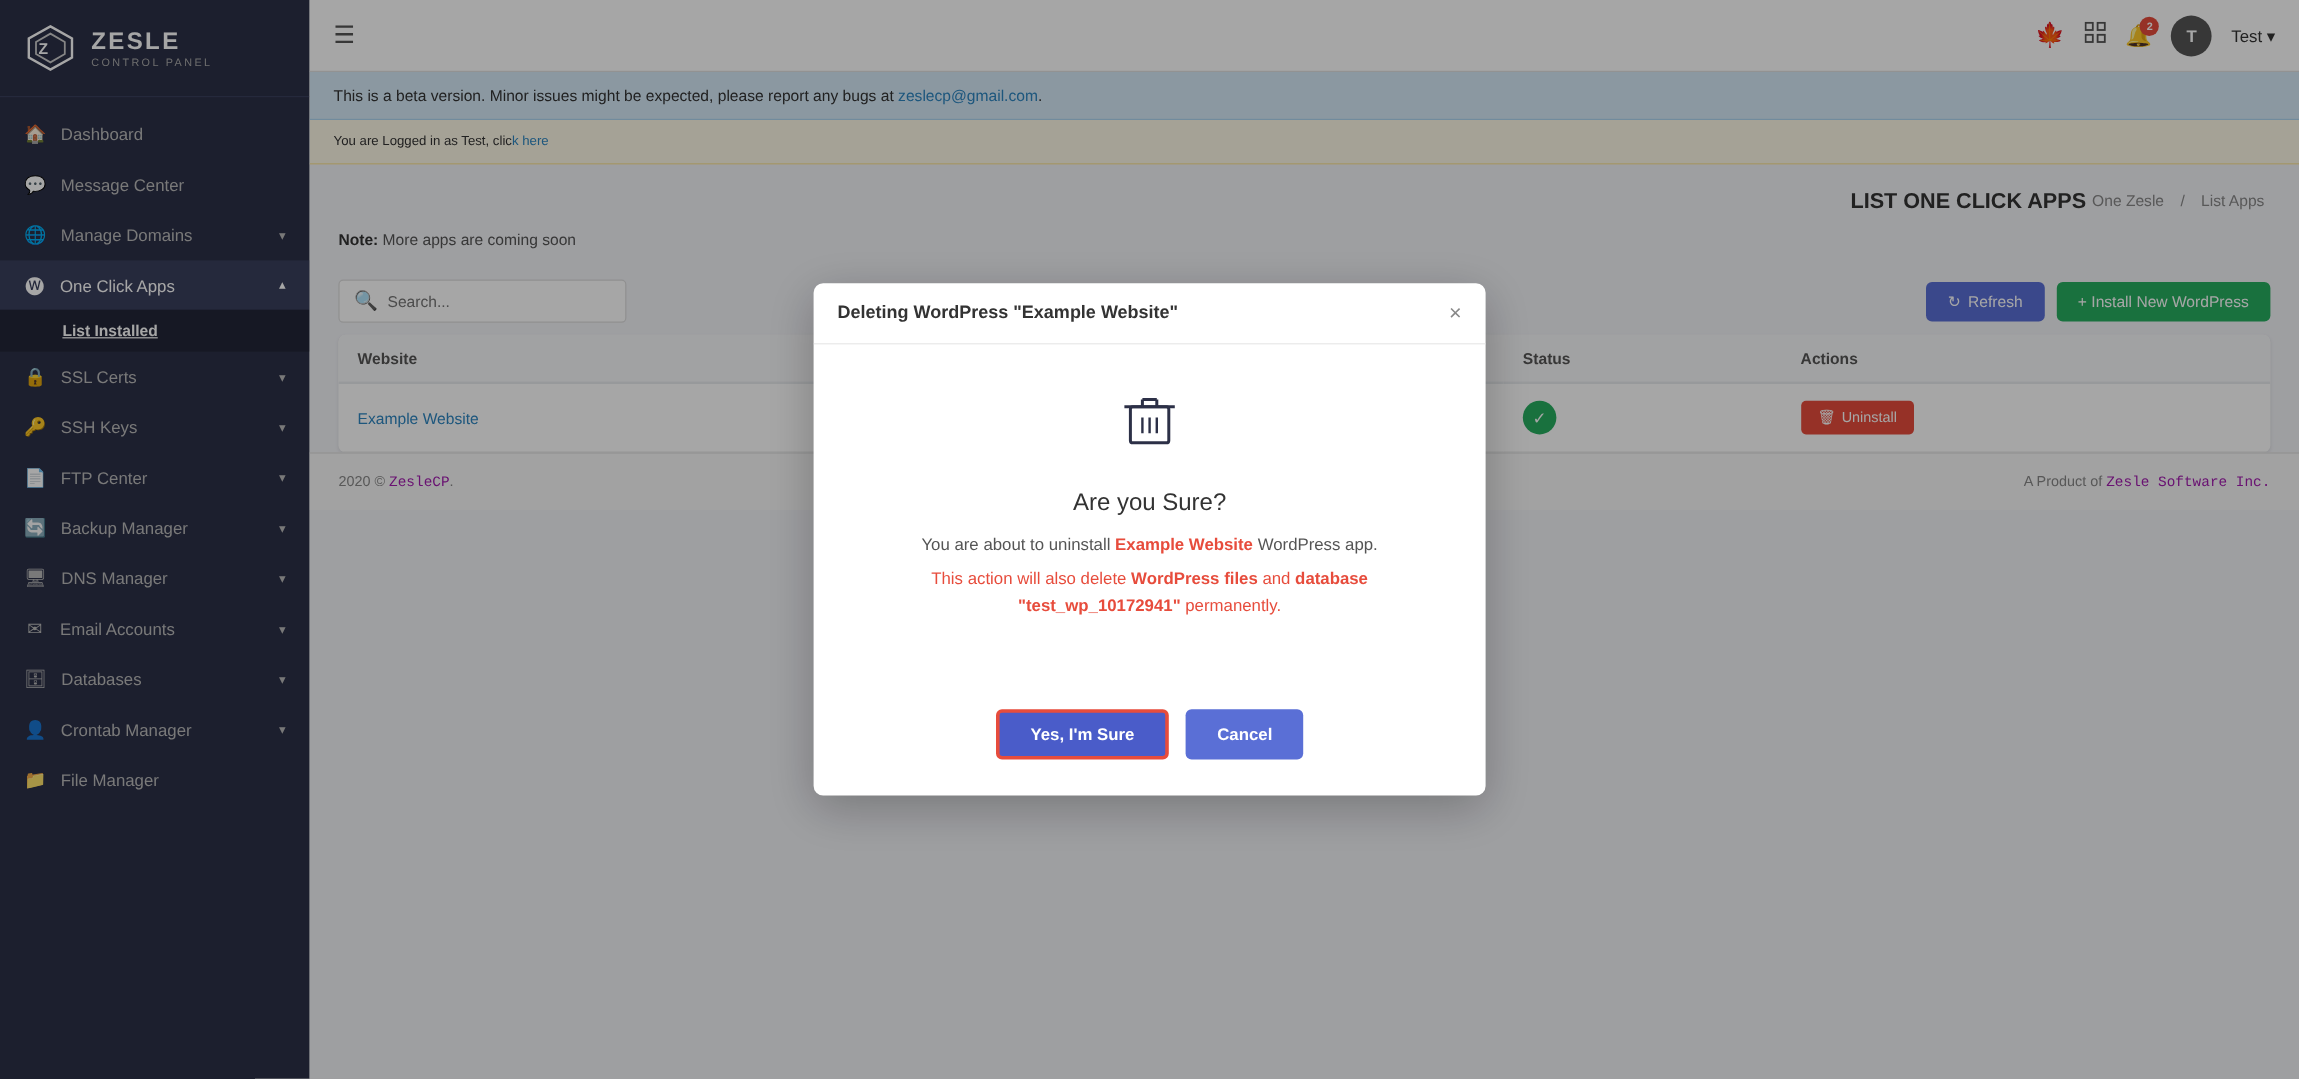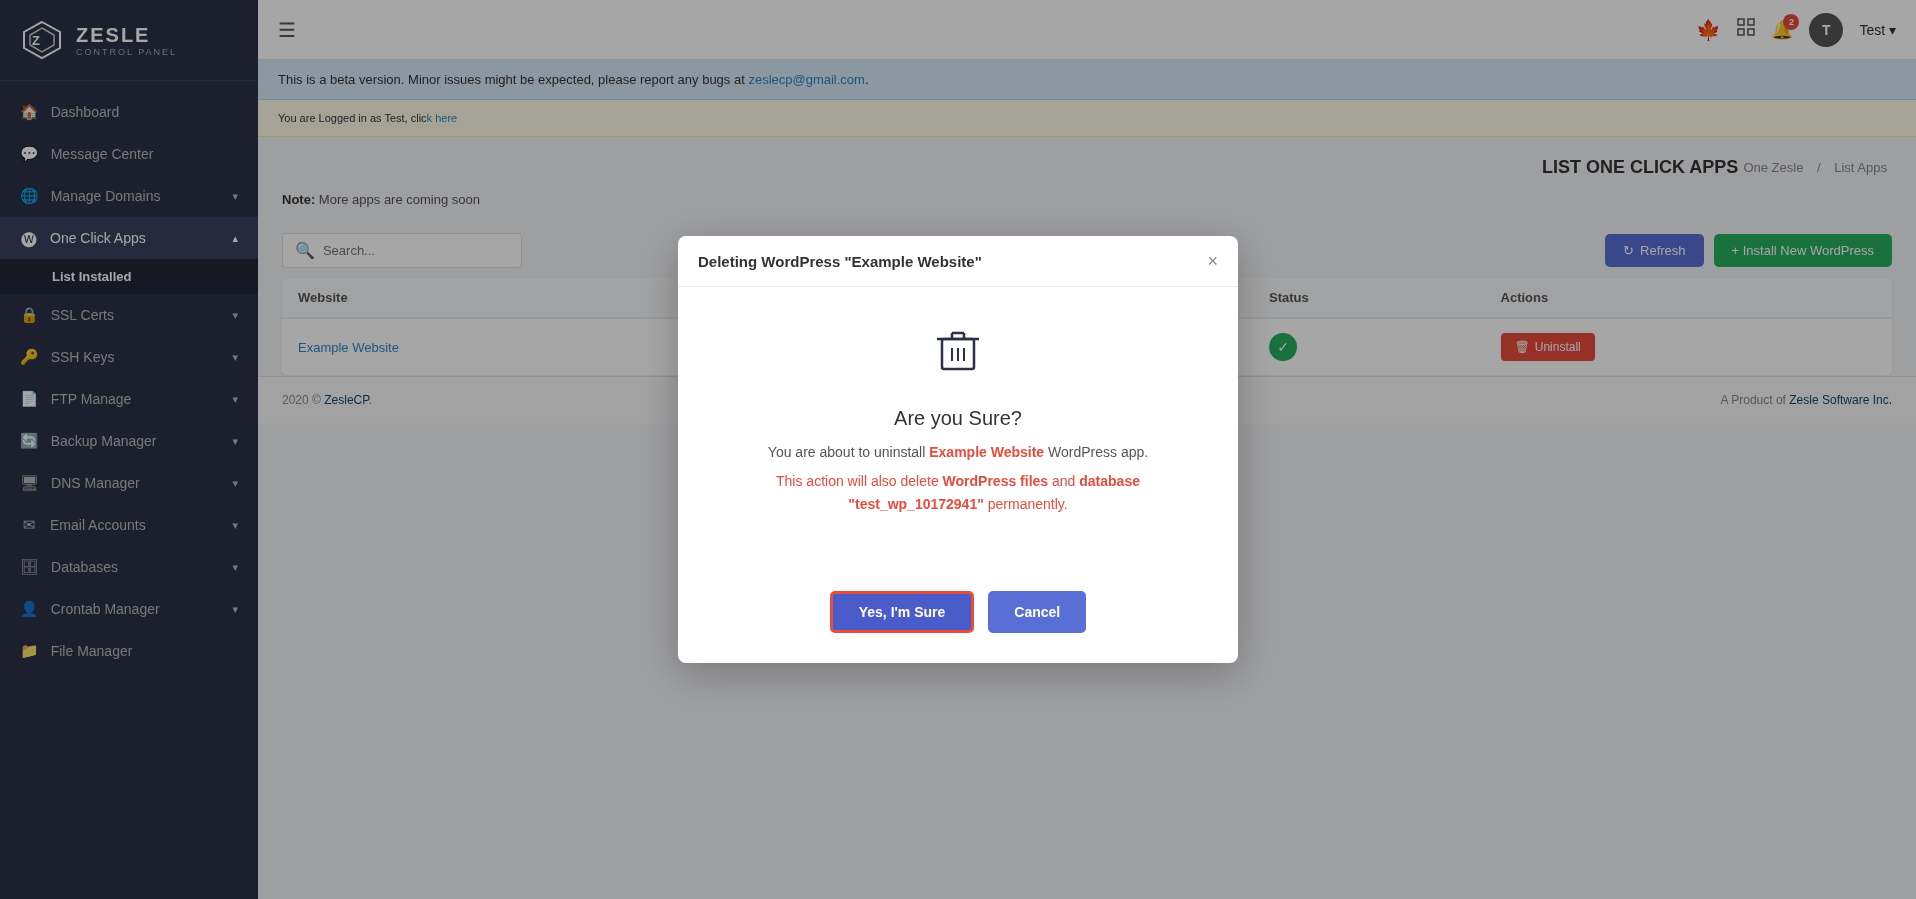--- a/index.html
+++ b/index.html
@@ -61,20 +61,21 @@
     .nav-item .arrow { margin-left: auto; font-size: 11px; }
     .nav-sub-item {
       display: flex;
       align-items: flex-end;
       padding: 10px 20px 10px 52px;
       cursor: pointer;
       color: #bbb;
       font-size: 13px;
       gap: 10px;
       background: #252840;
+      text-decoration: underline;
     }
     .nav-sub-item.active { color: #fff; background: #232638; font-weight: 600; }
     .nav-icon { font-size: 15px; min-width: 18px; text-align: center; }
 
     
     .main {
       flex: 1;
       display: flex;
       flex-direction: column;
       background: #f3f4f8;
@@ -281,21 +282,21 @@
     .footer {
       padding: 16px 24px;
       font-size: 12px;
       color: #888;
       display: flex;
       justify-content: space-between;
       border-top: 1px solid #e0e0e0;
       background: #f9f9f9;
       margin-top: auto;
     }
-    .footer a { color: #0c4a6e; text-decoration: none; }
+    .footer a { color: #a21caf; text-decoration: none; font-family: Liberation Mono, monospace; }
 
     
     .overlay {
       position: fixed;
       top: 0; left: 0; right: 0; bottom: 0;
       background: rgba(0,0,0,0.35);
       z-index: 100;
       display: flex;
       align-items: center;
       justify-content: center;
@@ -429,21 +430,21 @@
       <span>SSL Certs</span>
       <span class="arrow">▾</span>
     </div>
     <div class="nav-item">
       <span class="nav-icon">🔑</span>
       <span>SSH Keys</span>
       <span class="arrow">▾</span>
     </div>
     <div class="nav-item">
       <span class="nav-icon">📄</span>
-      <span>FTP Manage</span>
+      <span>FTP Center</span>
       <span class="arrow">▾</span>
     </div>
     <div class="nav-item">
       <span class="nav-icon">🔄</span>
       <span>Backup Manager</span>
       <span class="arrow">▾</span>
     </div>
     <div class="nav-item">
       <span class="nav-icon">🖥</span>
       <span>DNS Manager</span>

